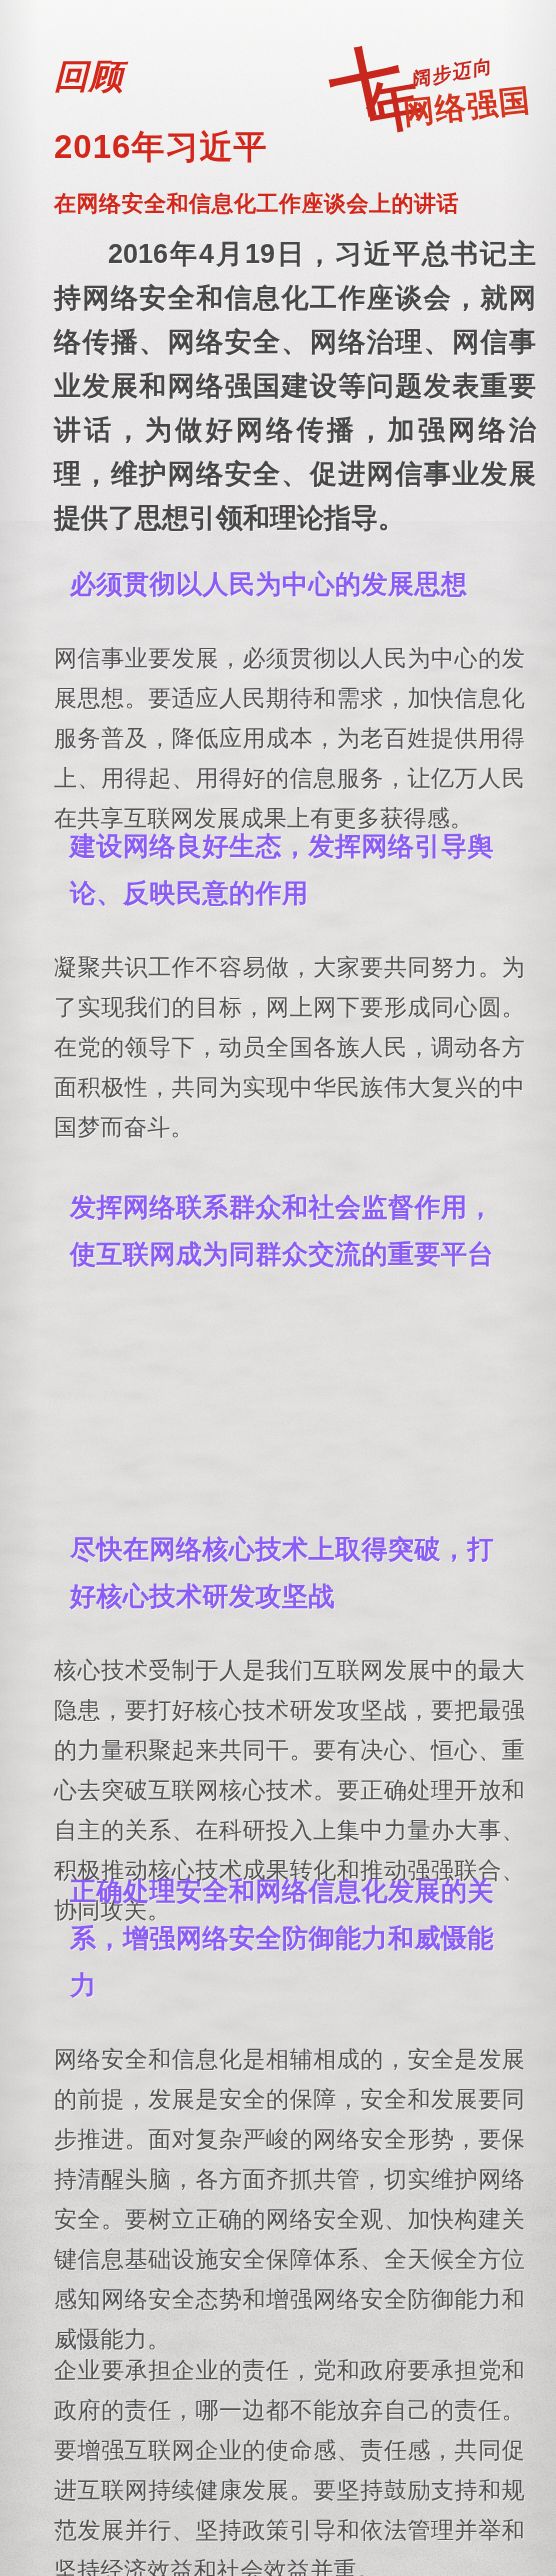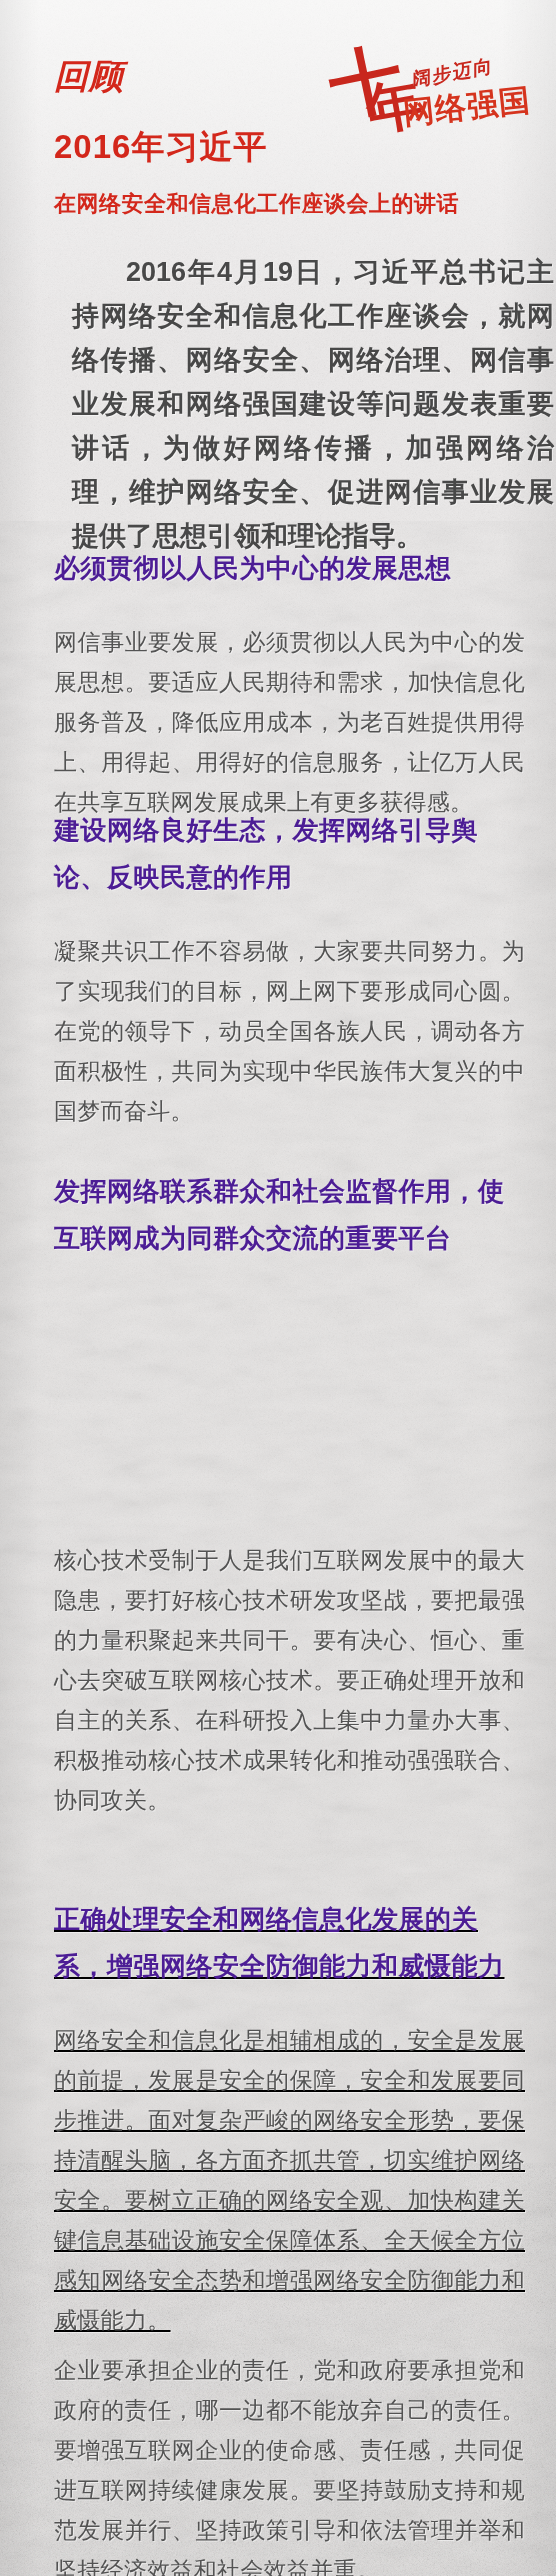--- a/index.html
+++ b/index.html
@@ -21,37 +21,37 @@
   .title2 { top: 125px; font-size: 33px; }
   .title3 { top: 189px; font-size: 22px; letter-spacing: 0.5px; }
 
   .brand-logo { position: absolute; left: 325px; top: 36px; width: 216px; height: 98px; color: #c8271d; }
   .logo-ten  { position: absolute; left: 5.2px; top: -2.1px; font-size: 73px; font-weight: bold; font-family: "DejaVu Serif", serif; transform: rotate(-12deg); }
   .logo-nian { position: absolute; left: 42px; top: 34px; font-size: 55px; font-weight: bold; font-family: "DejaVu Serif", serif; transform: rotate(-10deg); }
   .logo-stride { position: absolute; left: 87px; top: 24px; font-size: 19px; font-weight: bold; transform: rotate(-10deg) skewX(-10deg); letter-spacing: 1.5px; }
   .logo-power { position: absolute; left: 78px; top: 50px; font-size: 31px; font-weight: bold; transform: rotate(-6deg); color: #d5341e; letter-spacing: 1px; }
 
   .intro {
-    position: absolute; left: 54px; top: 232px; width: 482px; margin: 18px;
+    position: absolute; left: 54px; top: 232px; width: 482px; margin: 0;
     font-size: 27px; line-height: 44px; color: #484848; font-weight: bold;
     text-align: justify; text-indent: 2em;
     text-shadow: 1px 1px 0 rgba(255,255,255,0.55);
   }
   .sec { position: absolute; left: 54px; width: 471px; }
   .sec-heading {
-    margin: 0; font-size: 26px; line-height: 47px; font-weight: bold; color: #4c1d95;
+    margin: 16px; font-size: 26px; line-height: 47px; font-weight: bold; color: #8b5cf6;
     letter-spacing: 0.5px; text-shadow: 1px 1px 0 rgba(255,255,255,0.5);
   }
   .sec-body {
     margin: 30px 0 0 0; font-size: 23px; line-height: 40px; color: #535353;
     text-align: justify; letter-spacing: 0.3px;
     text-shadow: 1px 1px 0 rgba(255,255,255,0.5);
   }
   #s1 { top: 545px; } #s2 { top: 807px; } #s3 { top: 1168px; }
-  #s4 { top: 1510px; } #s5 { top: 1896px; text-decoration: underline; } #s6 { top: 2320px; }
+  #s4 { top: 1510px; } #s5 { top: 1852px; } #s6 { top: 2320px; }
 </style>
 </head>
 <body>
 
 <div class="noise-layer">
   <svg width="556" height="3344" xmlns="http://www.w3.org/2000/svg" aria-hidden="true" viewBox="0 0 1080 6490">
     <filter id="f-grain">
         <feTurbulence type="fractalNoise" baseFrequency="0.8" numOctaves="2" seed="7"></feTurbulence>
         <feColorMatrix type="saturate" values="0"></feColorMatrix>
       </filter>
@@ -85,20 +85,21 @@
   <p class="sec-body">网信事业要发展，必须贯彻以人民为中心的发展思想。要适应人民期待和需求，加快信息化服务普及，降低应用成本，为老百姓提供用得上、用得起、用得好的信息服务，让亿万人民在共享互联网发展成果上有更多获得感。</p>
 </section>
 <section class="sec" id="s2">
   <h2 class="sec-heading">建设网络良好生态，发挥网络引导舆论、反映民意的作用</h2>
   <p class="sec-body">凝聚共识工作不容易做，大家要共同努力。为了实现我们的目标，网上网下要形成同心圆。在党的领导下，动员全国各族人民，调动各方面积极性，共同为实现中华民族伟大复兴的中国梦而奋斗。</p>
 </section>
 <section class="sec" id="s3">
   <h2 class="sec-heading">发挥网络联系群众和社会监督作用，使互联网成为同群众交流的重要平台</h2>
 </section>
 <section class="sec" id="s4">
+  <h2 class="sec-heading">尽快在网络核心技术上取得突破，打好核心技术研发攻坚战</h2>
   <p class="sec-body">核心技术受制于人是我们互联网发展中的最大隐患，要打好核心技术研发攻坚战，要把最强的力量积聚起来共同干。要有决心、恒心、重心去突破互联网核心技术。要正确处理开放和自主的关系、在科研投入上集中力量办大事、积极推动核心技术成果转化和推动强强联合、协同攻关。</p>
 </section>
 <section class="sec" id="s5">
   <h2 class="sec-heading">正确处理安全和网络信息化发展的关系，增强网络安全防御能力和威慑能力</h2>
   <p class="sec-body">网络安全和信息化是相辅相成的，安全是发展的前提，发展是安全的保障，安全和发展要同步推进。面对复杂严峻的网络安全形势，要保持清醒头脑，各方面齐抓共管，切实维护网络安全。要树立正确的网络安全观、加快构建关键信息基础设施安全保障体系、全天候全方位感知网络安全态势和增强网络安全防御能力和威慑能力。</p>
 </section>
 <section class="sec" id="s6">
   <p class="sec-body">企业要承担企业的责任，党和政府要承担党和政府的责任，哪一边都不能放弃自己的责任。要增强互联网企业的使命感、责任感，共同促进互联网持续健康发展。要坚持鼓励支持和规范发展并行、坚持政策引导和依法管理并举和坚持经济效益和社会效益并重。</p>
 </section>
 

